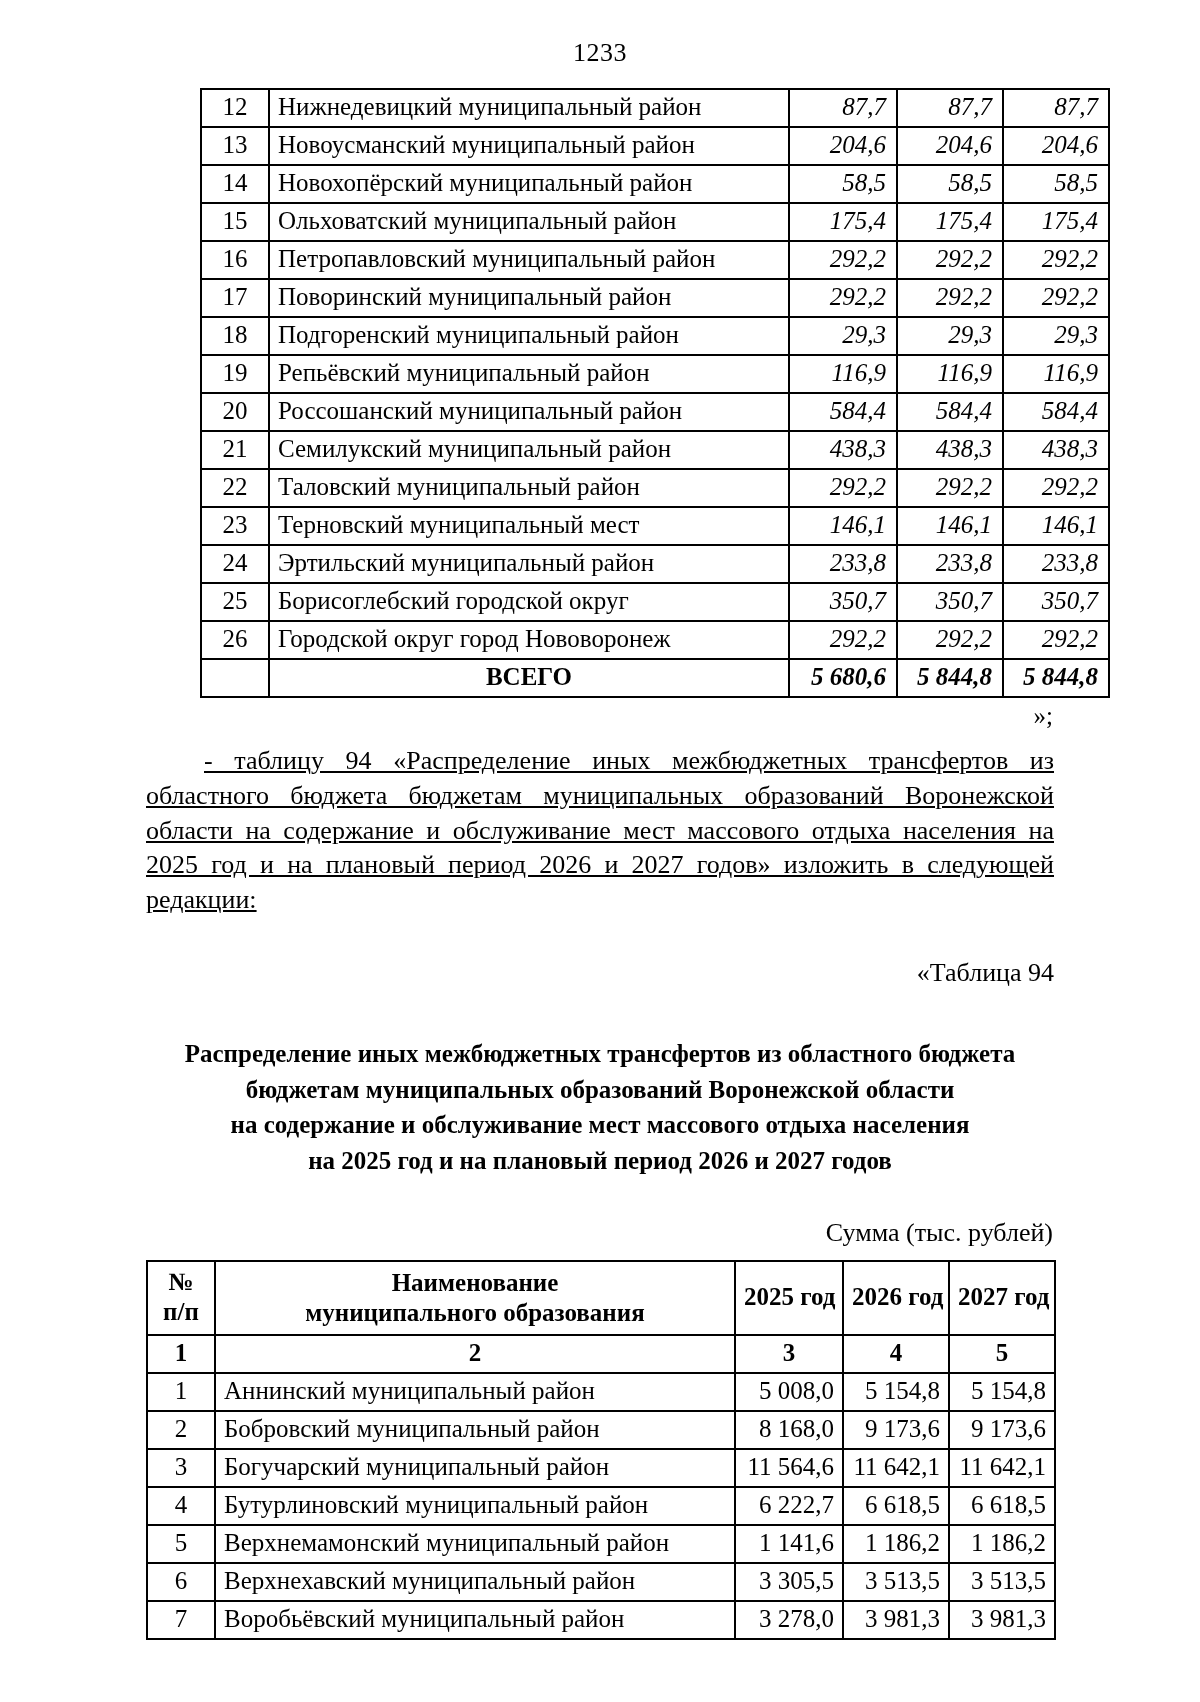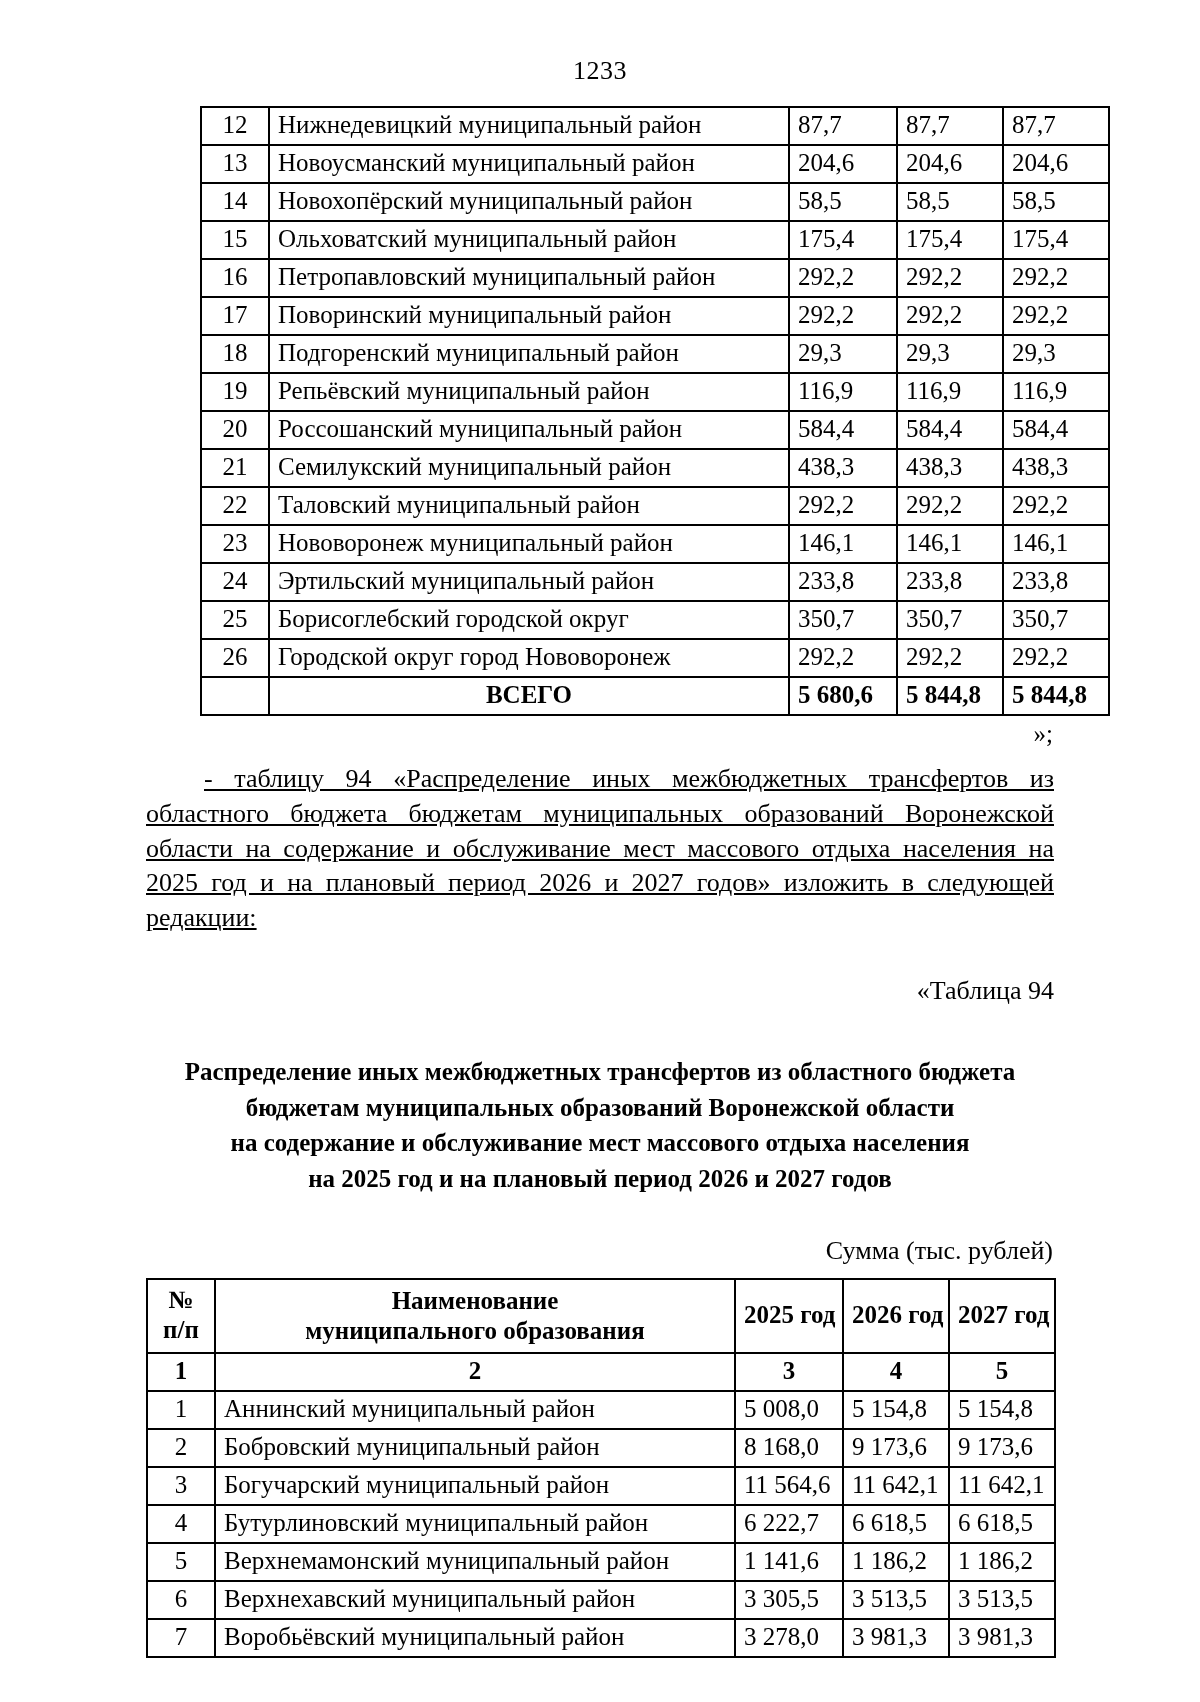--- a/index.html
+++ b/index.html
@@ -22,21 +22,21 @@
     position: relative;
     box-sizing: border-box;
     padding: 0;
   }
 
   
   .page-number {
     text-align: center;
     font-size: 26px;
     line-height: 1;
-    padding-top: 58px;
+    padding-top: 40px;
     letter-spacing: 0.5px;
   }
 
   
   .doc-table {
     border-collapse: collapse;
     table-layout: fixed;
     font-size: 25px;
   }
   .doc-table td, .doc-table th {
@@ -54,21 +54,21 @@
   }
   #table-one { width: 908px; }
   #table-one col.c-num   { width: 68px; }
   #table-one col.c-name  { width: 520px; }
   #table-one col.c-y1    { width: 108px; }
   #table-one col.c-y2    { width: 106px; }
   #table-one col.c-y3    { width: 106px; }
 
   #table-one td.num  { text-align: center; }
   #table-one td.name { text-align: left; }
-  #table-one td.val  { padding-right: 10px; }
+  #table-one td.val  { text-align: right; padding-right: 10px; font-style: italic; }
   #table-one tr.total-row td { font-weight: bold; }
   #table-one tr.total-row td.name { text-align: center; }
 
   
   .closing-quote {
     width: 908px;
     margin: 4px auto 0 auto;
     text-align: right;
     font-size: 25px;
     padding-right: 2px;
@@ -128,21 +128,21 @@
 
   #table-two thead td {
     text-align: center;
     font-weight: bold;
     line-height: 1.2;
   }
   #table-two thead td.hdr-name { padding: 6px 6px; }
   #table-two thead tr.colnum-row td { font-weight: bold; padding: 2px 6px 4px; }
   #table-two td.num  { text-align: center; }
   #table-two td.name { text-align: left; }
-  #table-two td.val  { text-align: left; }
+  #table-two td.val  { text-align: right; }
 
   .nowrap { white-space: nowrap; }
 </style>
 </head>
 <body>
 
 <div class="page">
 
   <div class="page-number">1233</div>
 
@@ -228,21 +228,21 @@
           </tr>
           <tr>
             <td class="num">22</td>
             <td class="name">Таловский муниципальный район</td>
             <td class="val">292,2</td>
             <td class="val">292,2</td>
             <td class="val">292,2</td>
           </tr>
           <tr>
             <td class="num">23</td>
-            <td class="name">Нововоронеж муниципальный район</td>
+            <td class="name">Терновский муниципальный мест</td>
             <td class="val">146,1</td>
             <td class="val">146,1</td>
             <td class="val">146,1</td>
           </tr>
           <tr>
             <td class="num">24</td>
             <td class="name">Эртильский муниципальный район</td>
             <td class="val">233,8</td>
             <td class="val">233,8</td>
             <td class="val">233,8</td>

